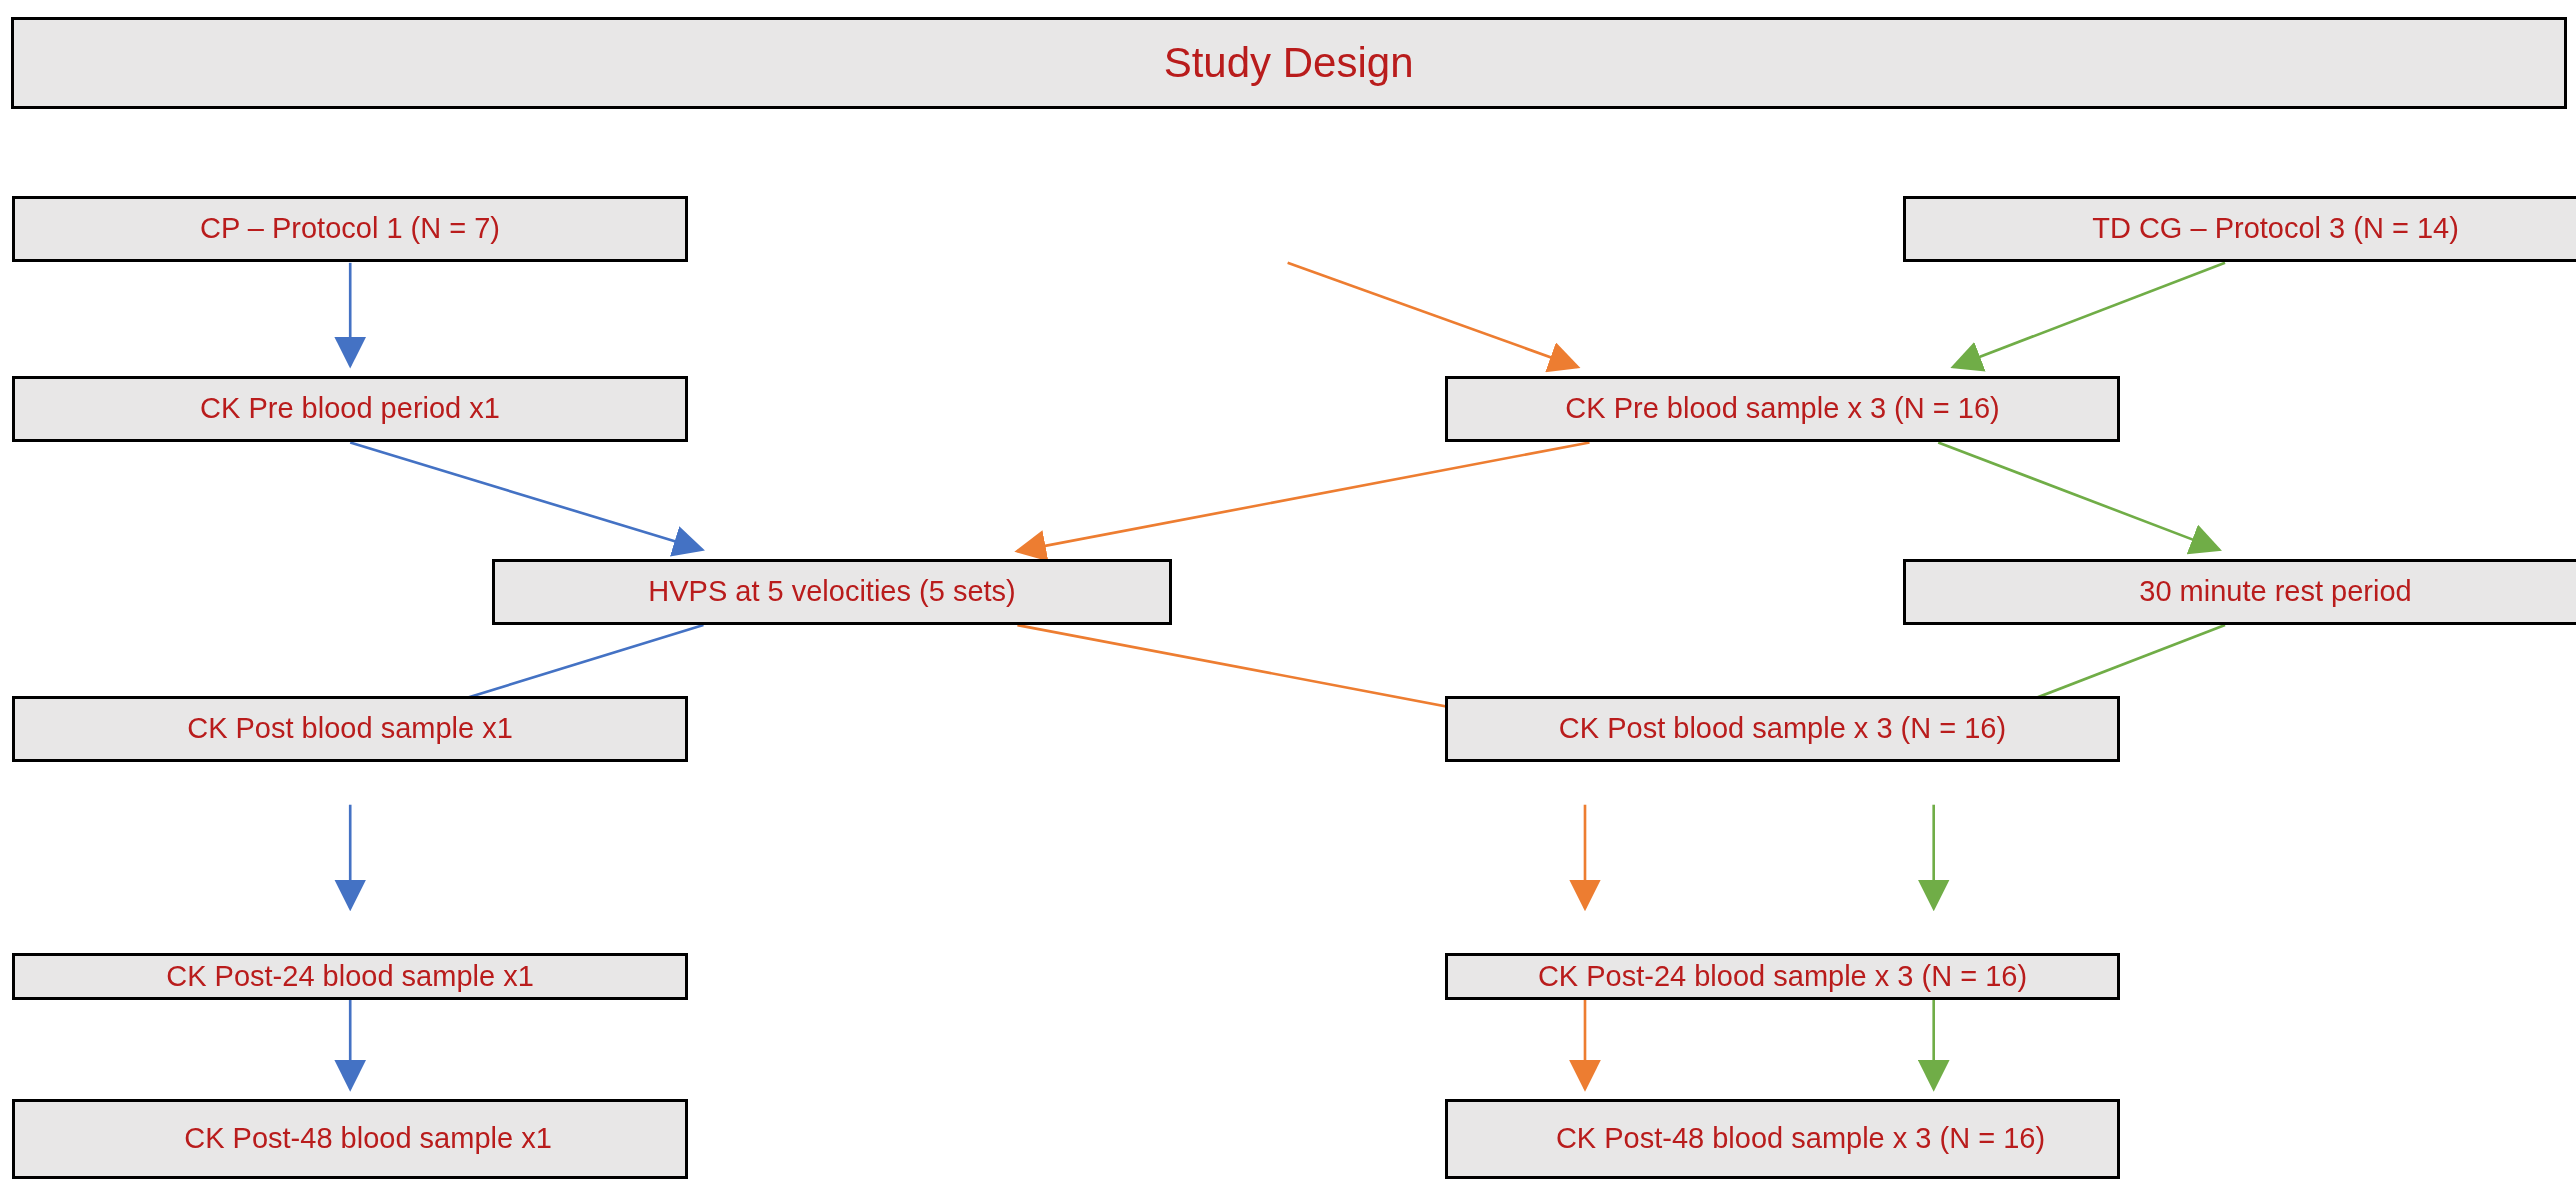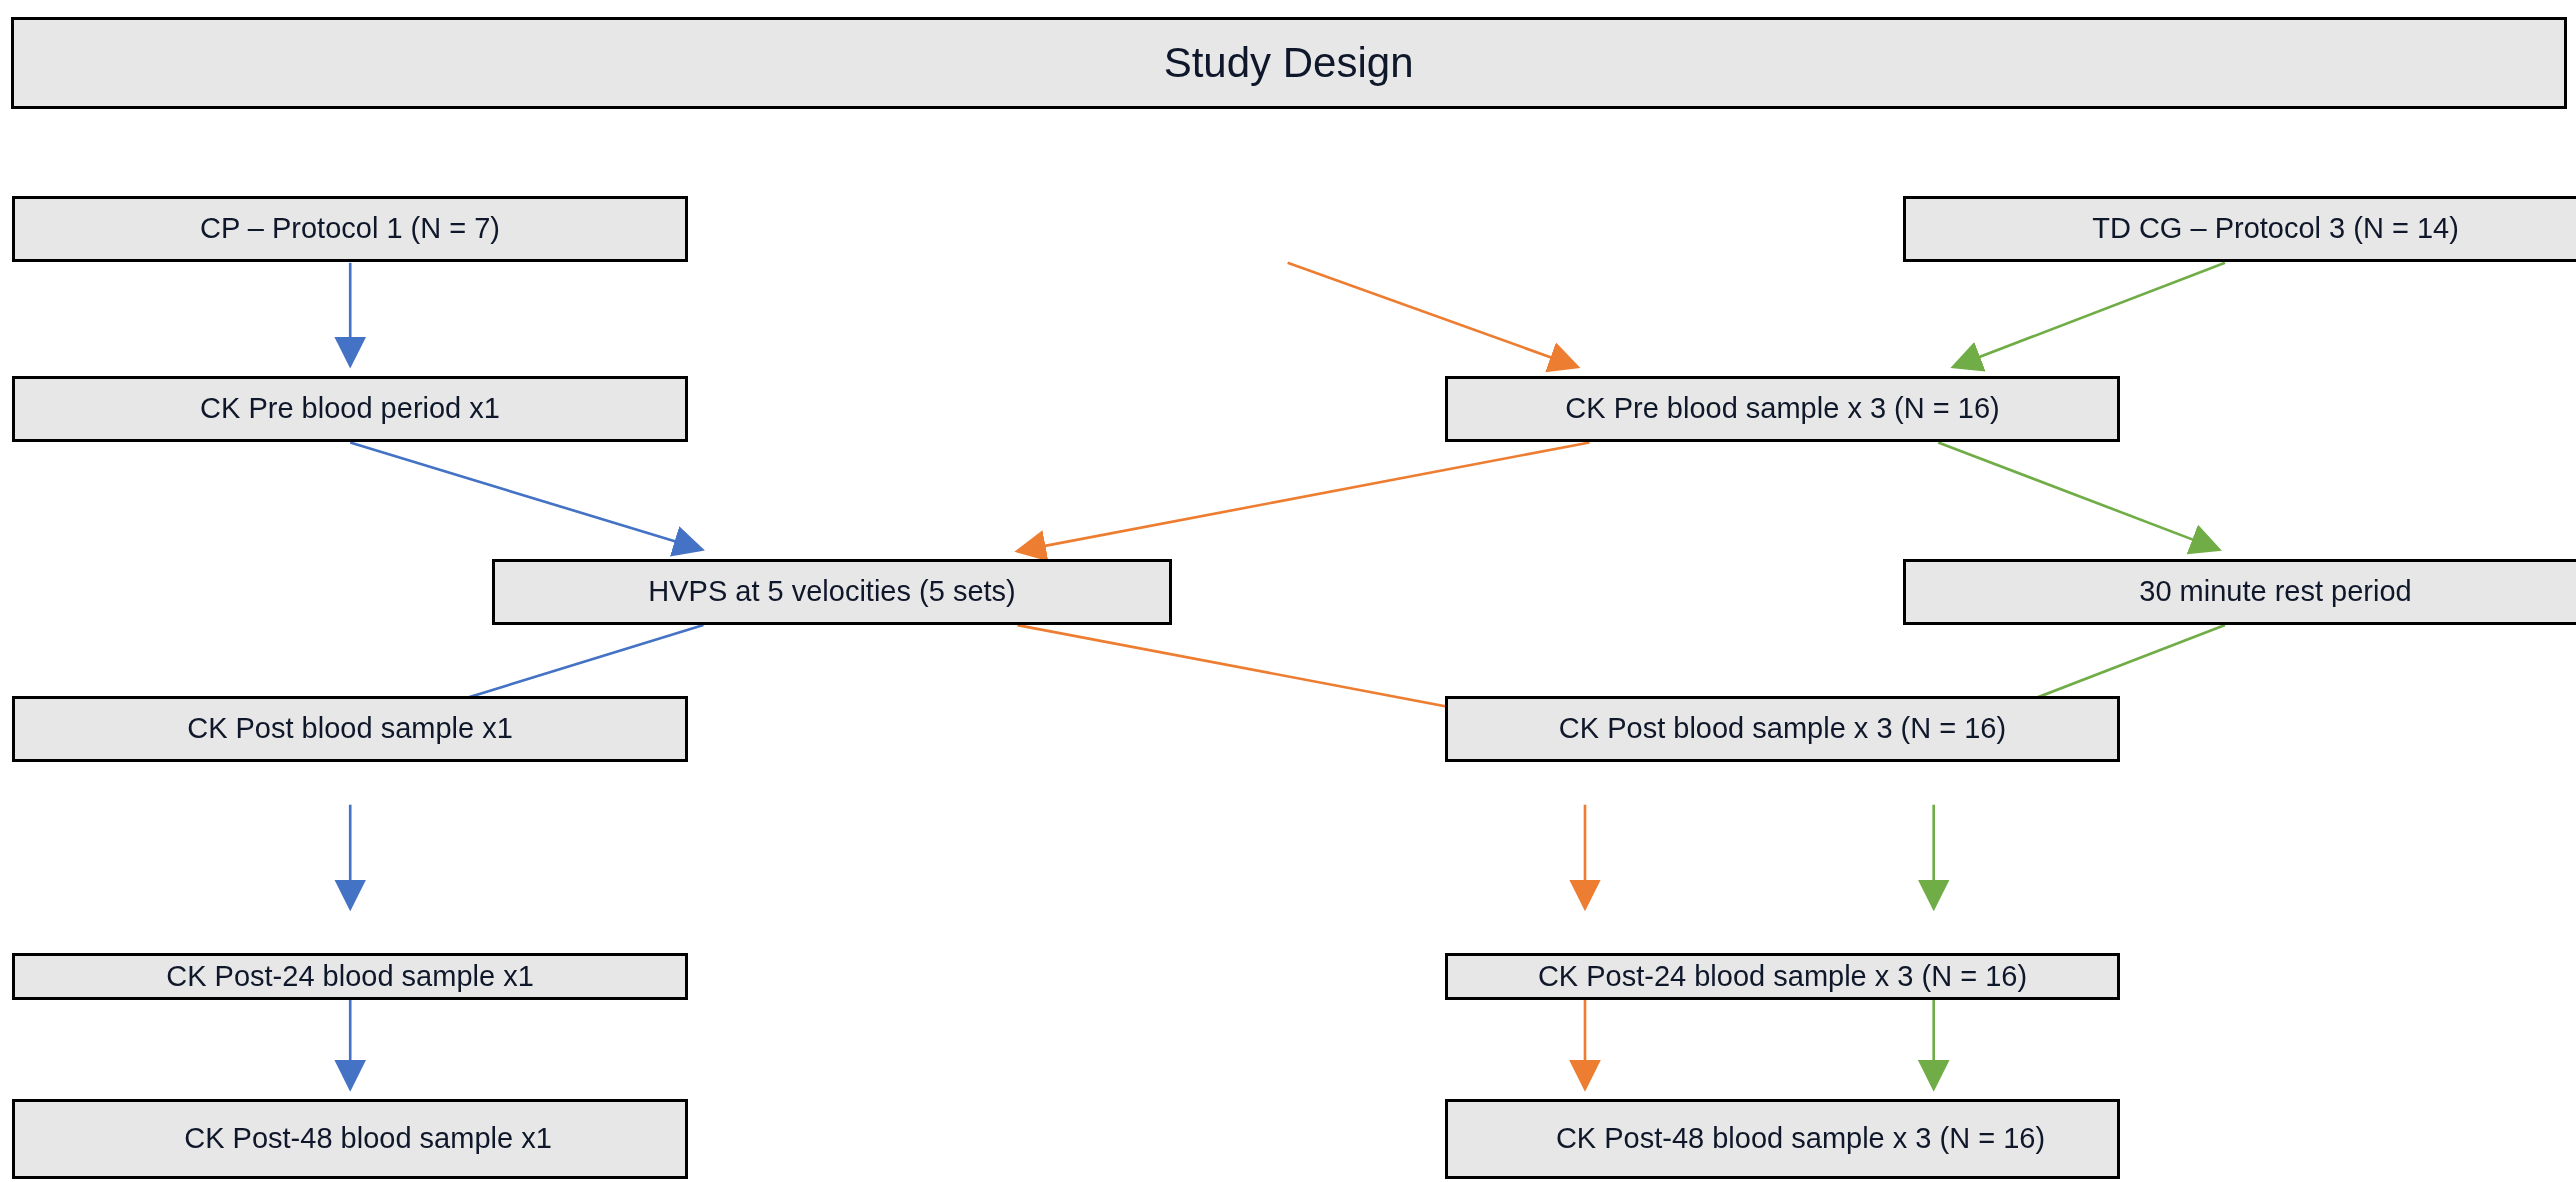--- a/index.html
+++ b/index.html
@@ -2,21 +2,21 @@
 <html style="--blue: #4472C4; --orange: #ED7D31; --green: #70AD47; --box_fill: #E8E7E7; --box_border: #000000;font-size:12px"><head>
 <meta charset="utf-8">
 <style>
   html, body { margin: 0; padding: 0; background: #ffffff; }
   #canvas {
     position: relative;
     width: 2576px;
     height: 1183px;
     background: #ffffff;
     font-family: "Liberation Sans", "DejaVu Sans", sans-serif;
-    color: #0f172a;
+    color: #b91c1c;
     overflow: hidden;
   }
   #edges {
     position: absolute;
     left: 0; top: 0;
     width: 2576px; height: 1183px;
     pointer-events: none;
   }
   .node {
     position: absolute;

